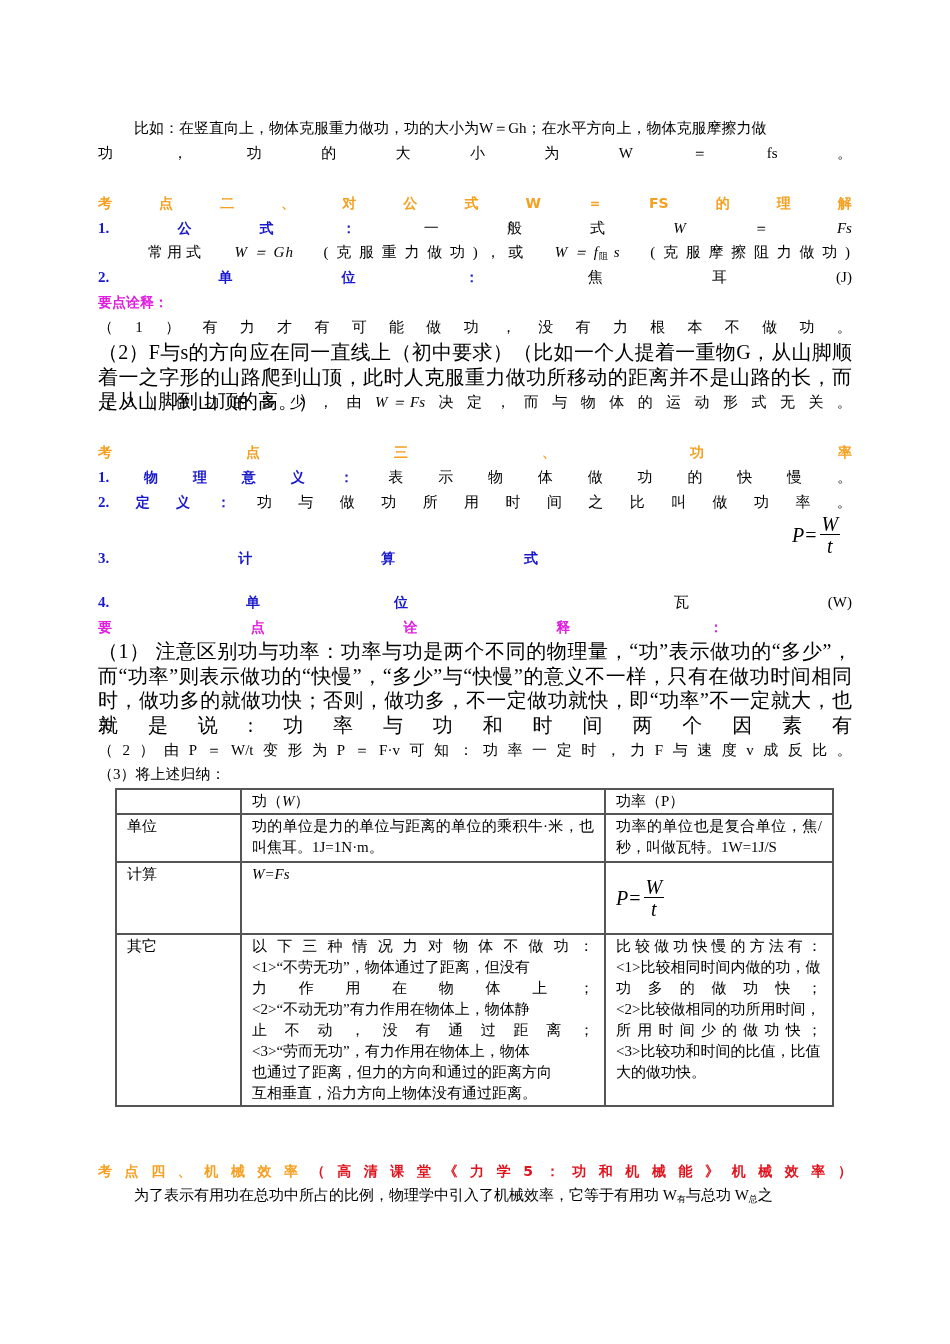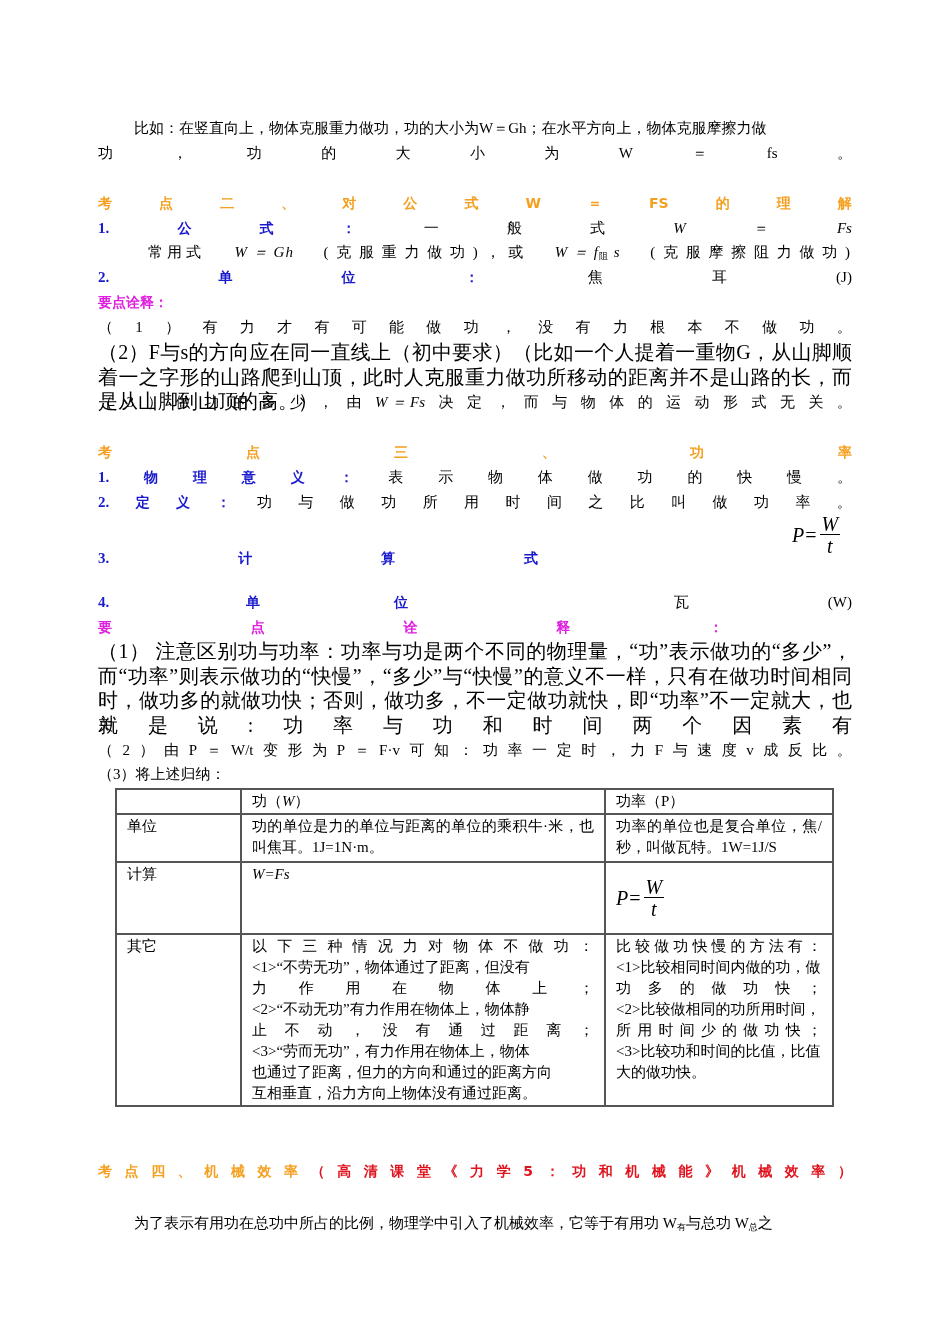--- a/index.html
+++ b/index.html
@@ -423,17 +423,17 @@
     <span class="red">械</span>
     <span class="red">能</span>
     <span class="red">》</span>
     <span class="red">机</span>
     <span class="red">械</span>
     <span class="red">效</span>
     <span class="red">率</span>
     <span class="red">）</span>
   </div>
 
-  <div class="line" style="top:1184px; padding-left:36px; width:718px;margin-top:28px;">
+  <div class="line" style="top:1184px; padding-left:36px; width:718px;">
     <span>为了表示有用功在总功中所占的比例，物理学中引入了机械效率，它等于有用功 W</span><sub class="small">有</sub><span>与总功 W</span><sub class="small">总</sub><span>之</span>
   </div>
 
 </div>
 
 </body></html>

